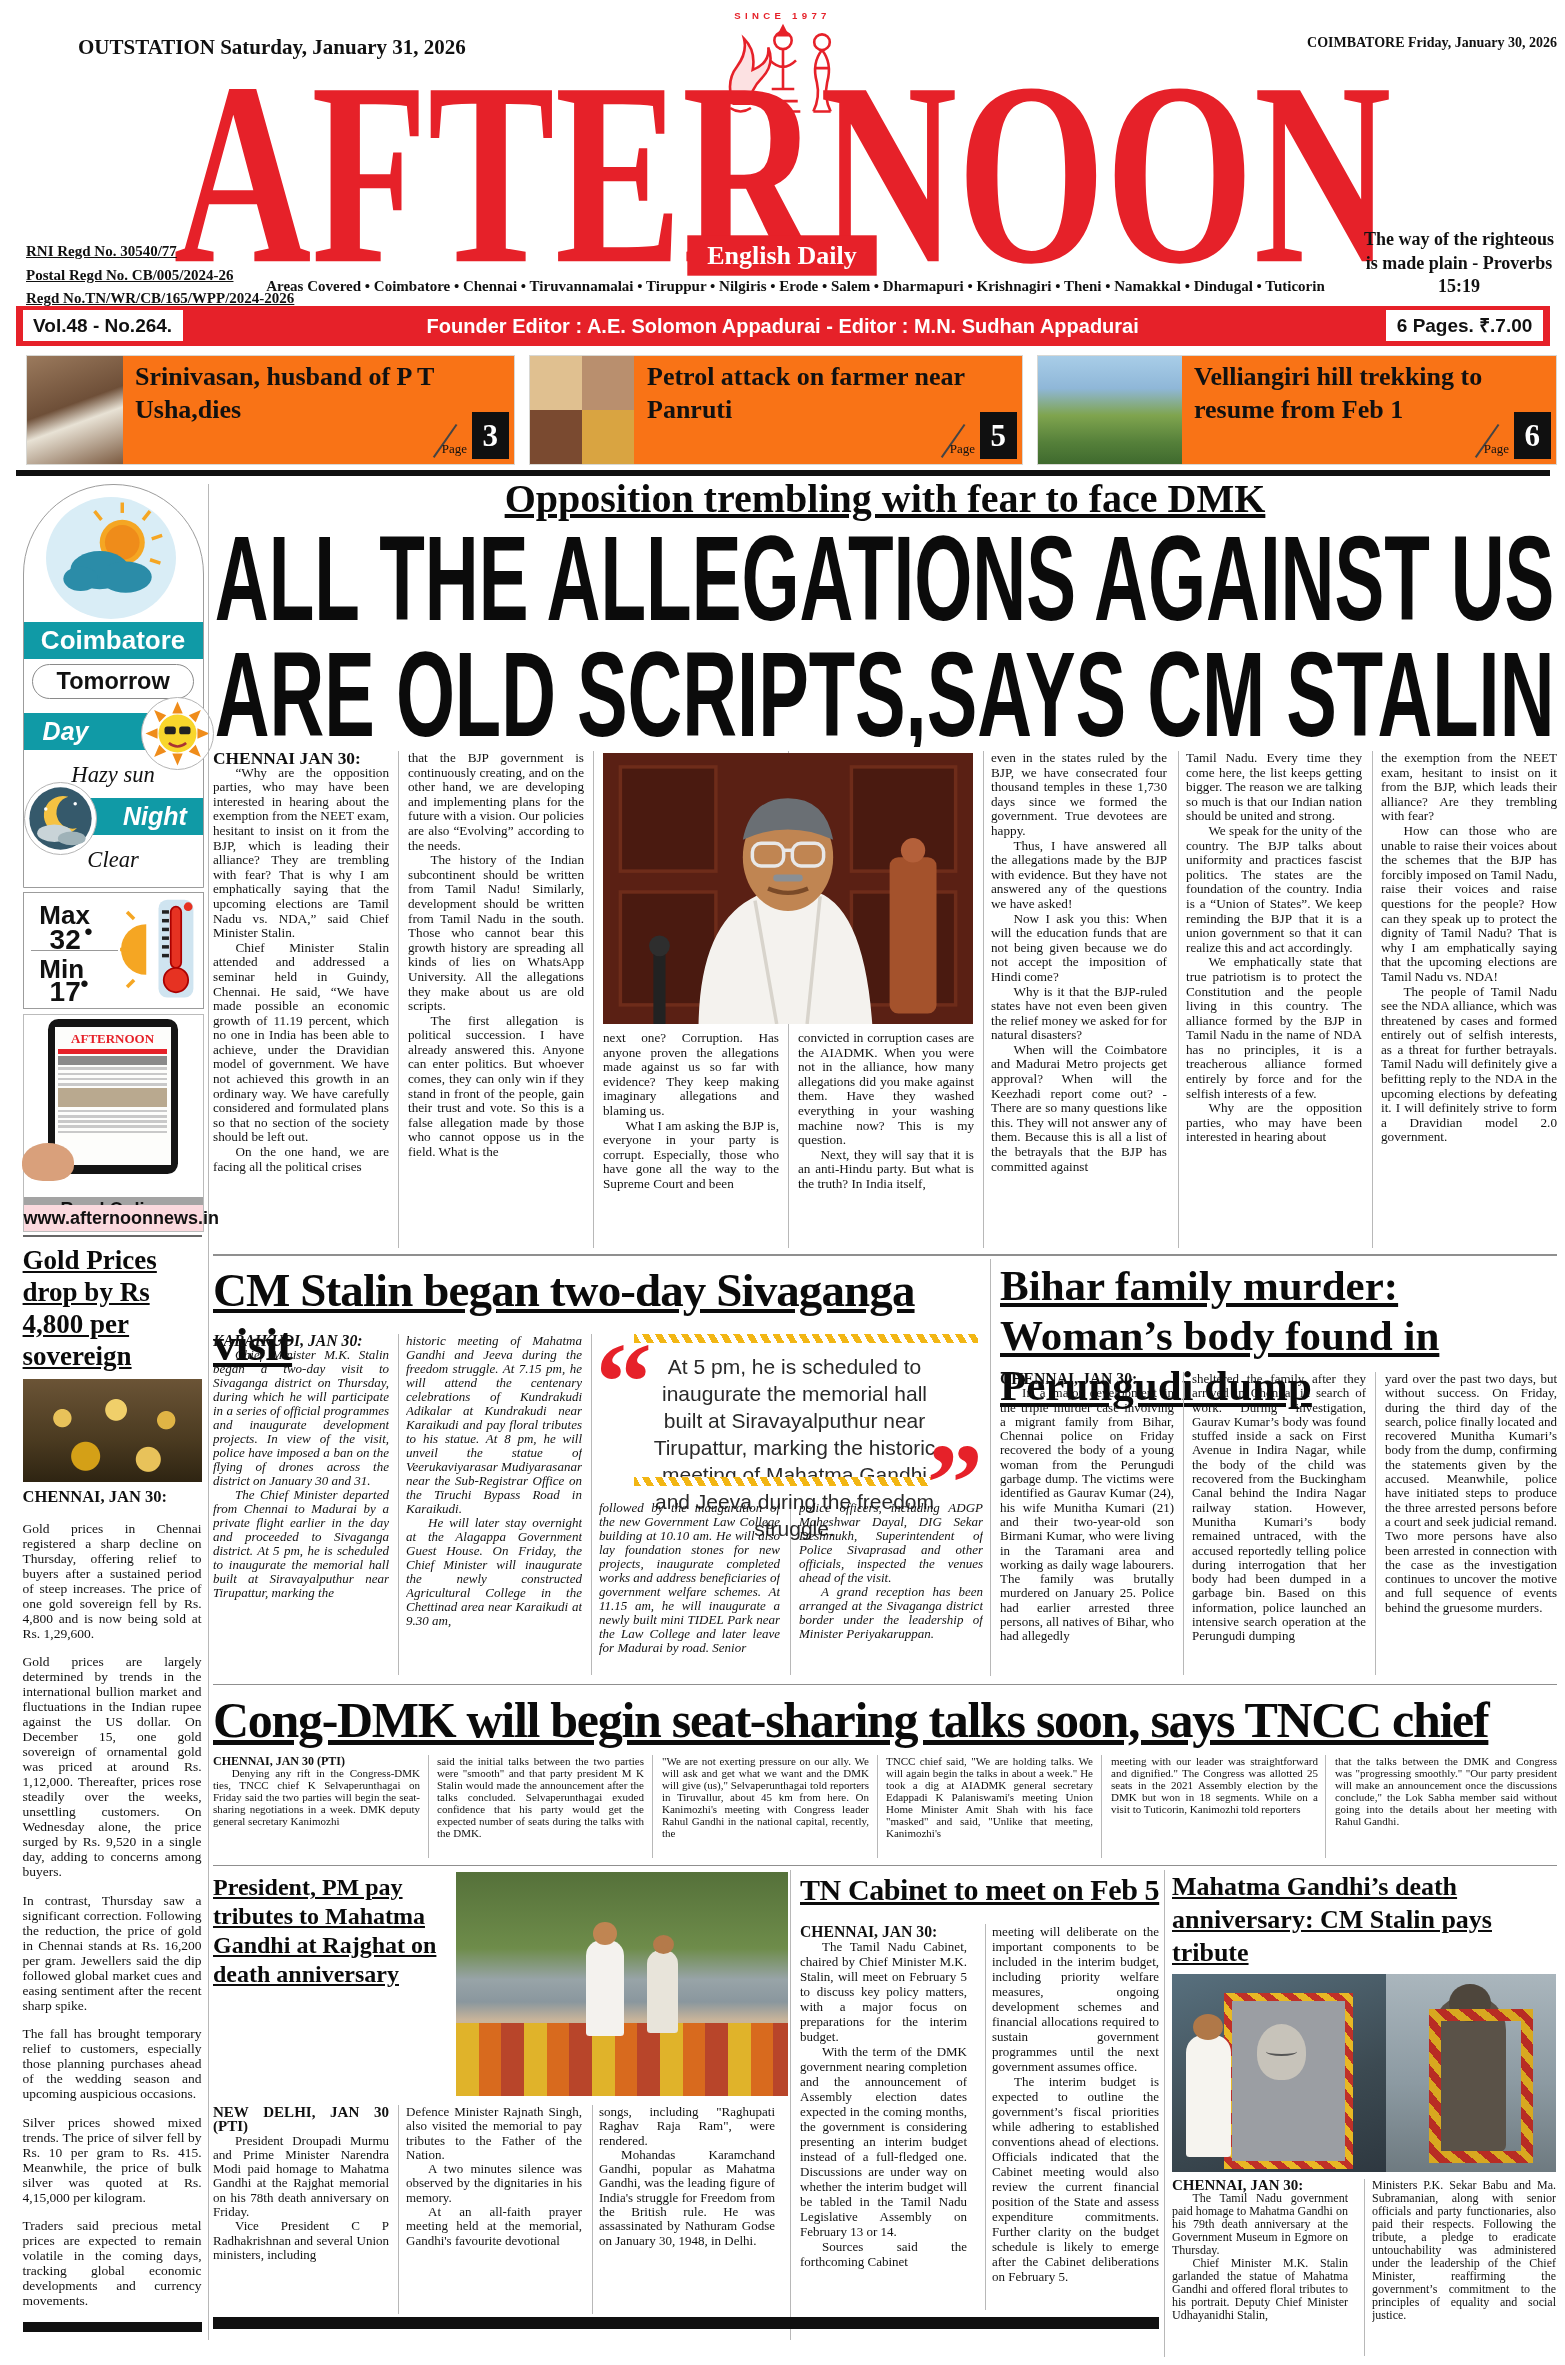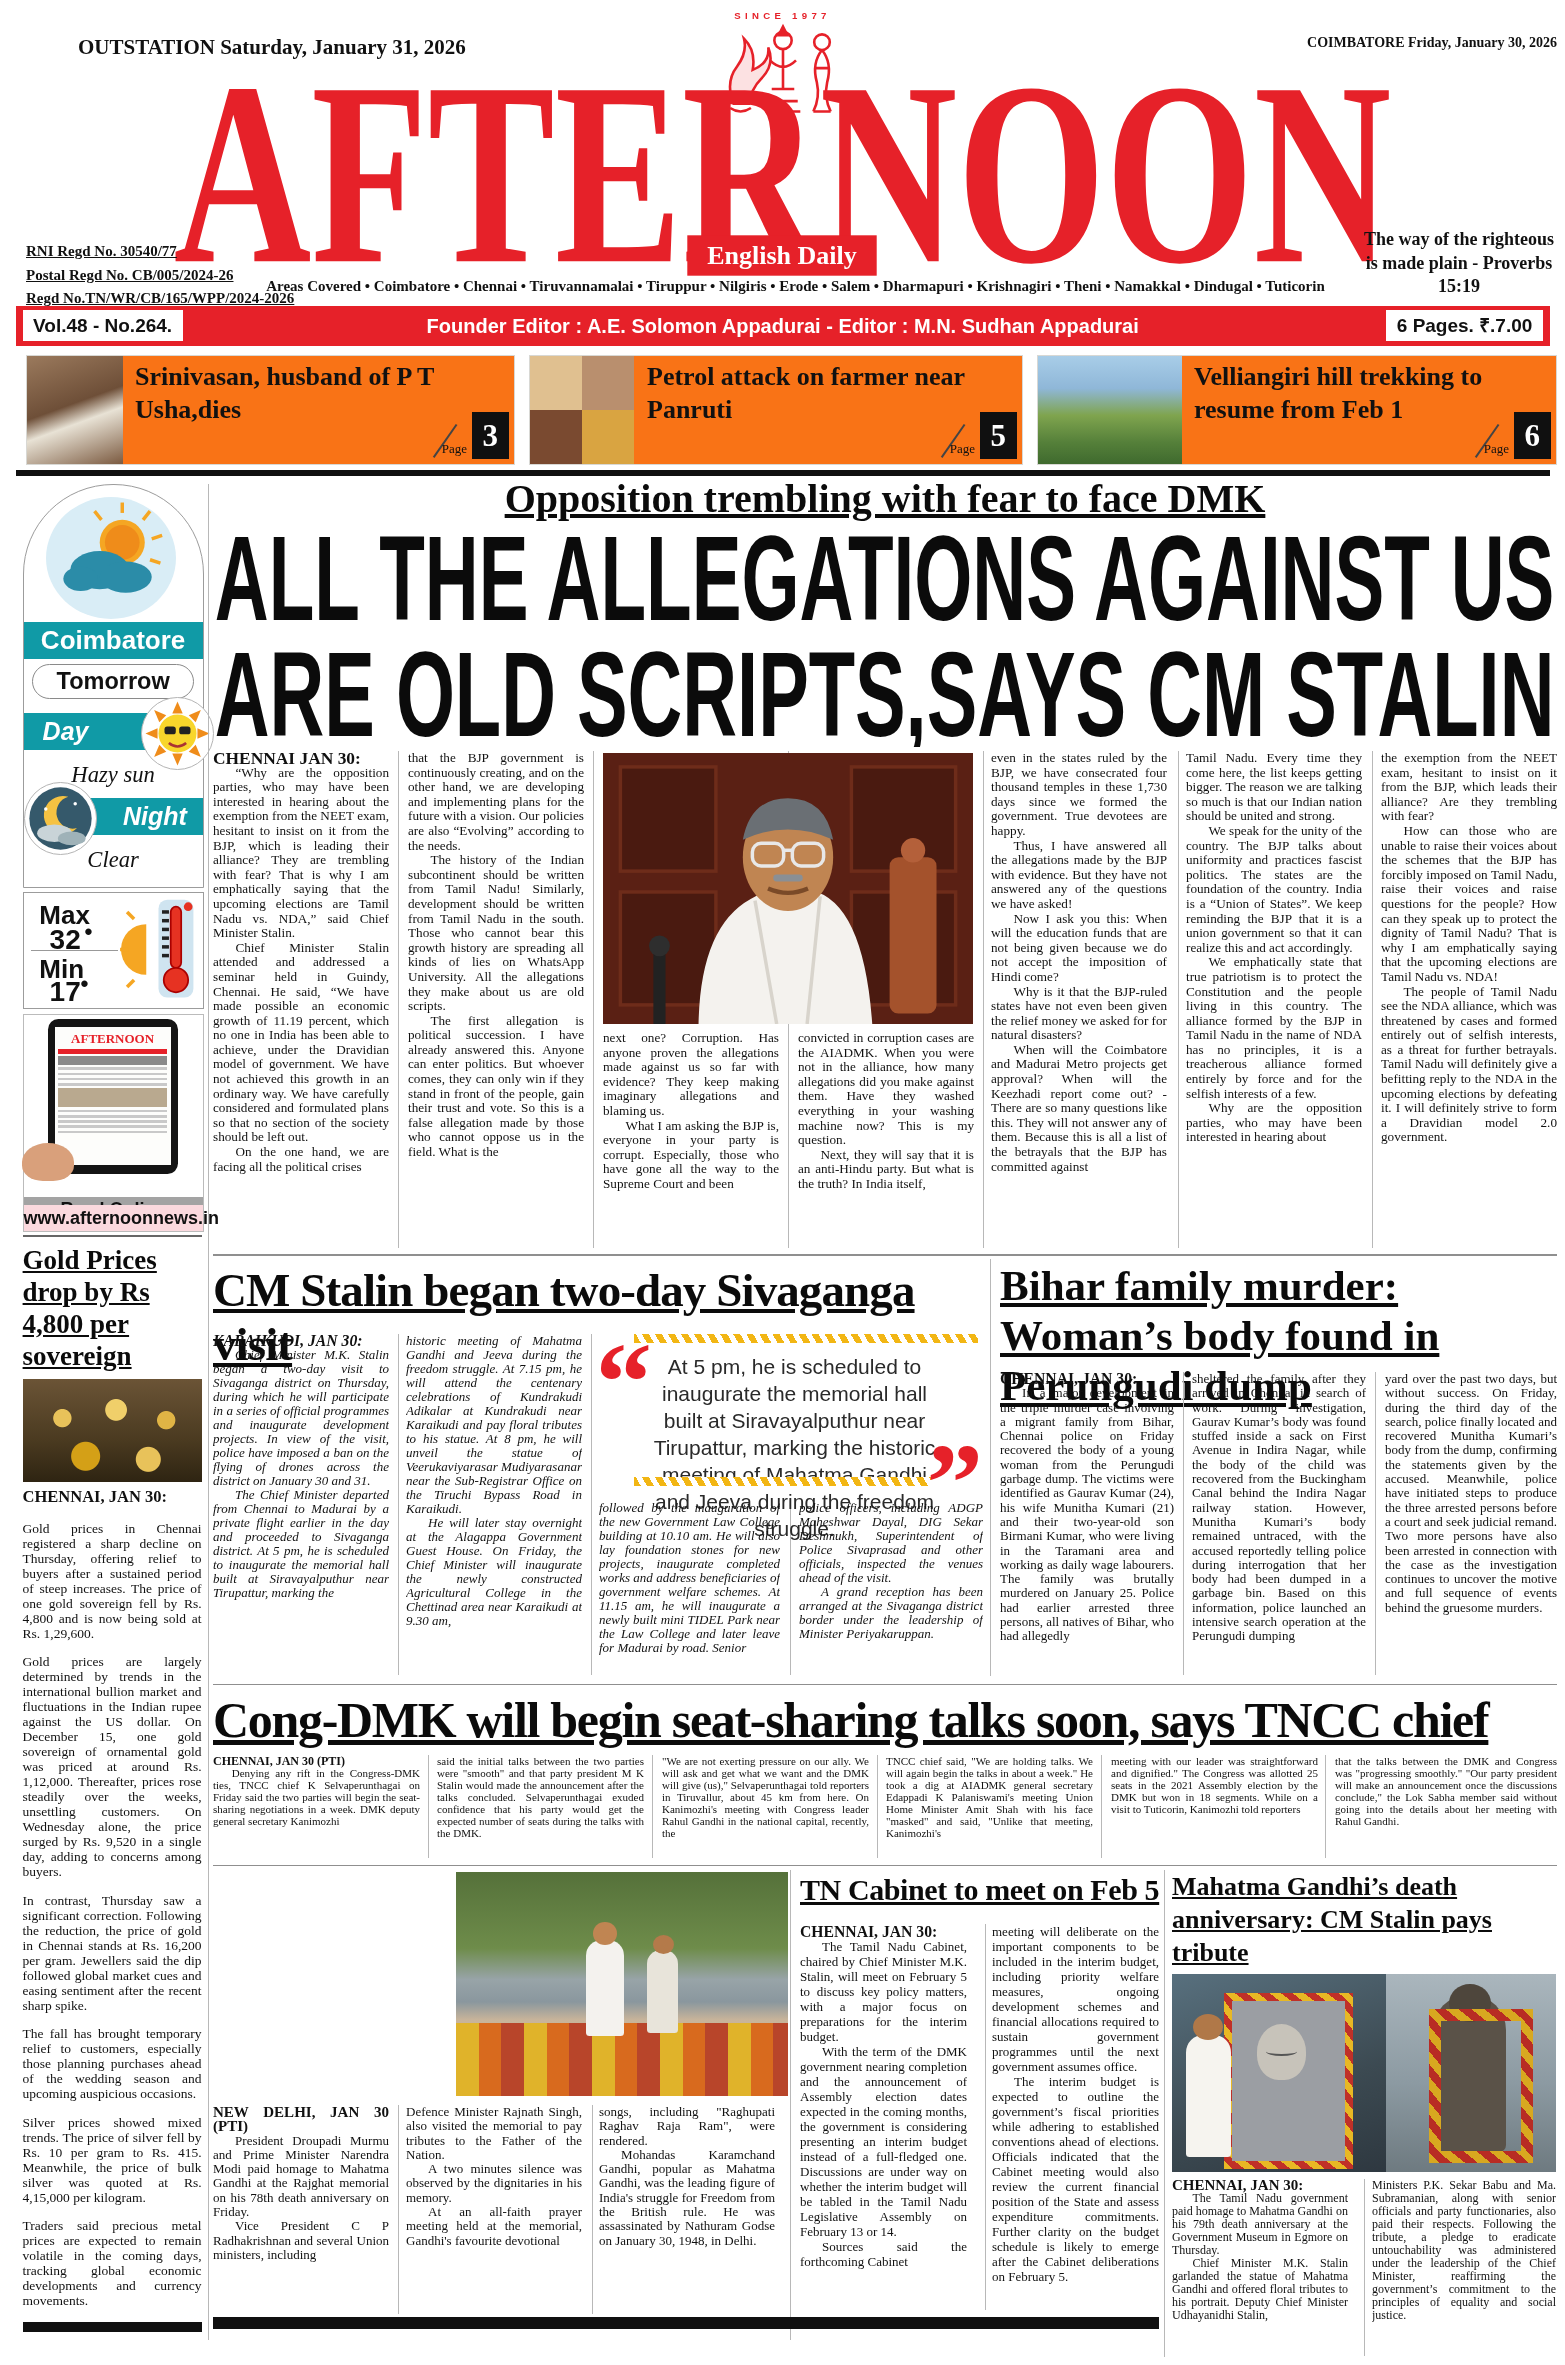--- a/index.html
+++ b/index.html
@@ -432,20 +432,21 @@
         <p>meeting with our leader was straightforward and dignified." The Congress was allotted 25 seats in the 2021 Assembly election by the DMK but won in 18 segments. While on a visit to Tuticorin, Kanimozhi told reporters</p>
       </div>
   </div>
   <div class="col fs-cong cont" style="left:1335px;top:1755px;width:222px;height:106px;">
     <div>
         <p>that the talks between the DMK and Congress was "progressing smoothly." "Our party president will make an announcement once the discussions conclude," the Lok Sabha member said without going into the details about her meeting with Rahul Gandhi.</p>
       </div>
   </div>
   <div class="hrule" style="left:213px;top:1865px;width:1344px;"></div>
 
+  <div class="abs hl" style="left:213px;top:1873px;width:237px;font-size:24px;line-height:29px;">President, PM pay tributes to Mahatma Gandhi at Rajghat on death anniversary</div>
   <div class="abs" style="left:456px;top:1872px;width:332px;height:224px;overflow:hidden;">
     <div style="position:absolute;inset:0;background:linear-gradient(180deg,#55713a 0%,#6e8c4a 34%,#98a4a8 48%,#8a979e 58%,#c8b49a 66%,#b8a488 100%);"></div>
     <div style="position:absolute;left:0;right:0;bottom:0;height:73px;background:repeating-linear-gradient(90deg,#e0b32a 0 22.6px,#d86a1e 22.6px 45px,#b8452a 45px 68px);"></div>
     <div style="position:absolute;left:130px;top:68px;width:38px;height:96px;border-radius:15.7px 15.7px 3.5px 3.5px;background:#f4f2ee;"></div>
     <div style="position:absolute;left:137px;top:50px;width:24px;height:22.6px;border-radius:50%;background:#c08552;"></div>
     <div style="position:absolute;left:191px;top:78px;width:31px;height:83px;border-radius:14px 14px 3.5px 3.5px;background:#e8e4da;"></div>
     <div style="position:absolute;left:197px;top:63px;width:21px;height:19px;border-radius:50%;background:#b47a4a;"></div>
   </div>
   <div class="vrule" style="left:398px;top:2105px;height:209px;"></div>
   <div class="vrule" style="left:592px;top:2105px;height:209px;"></div>

